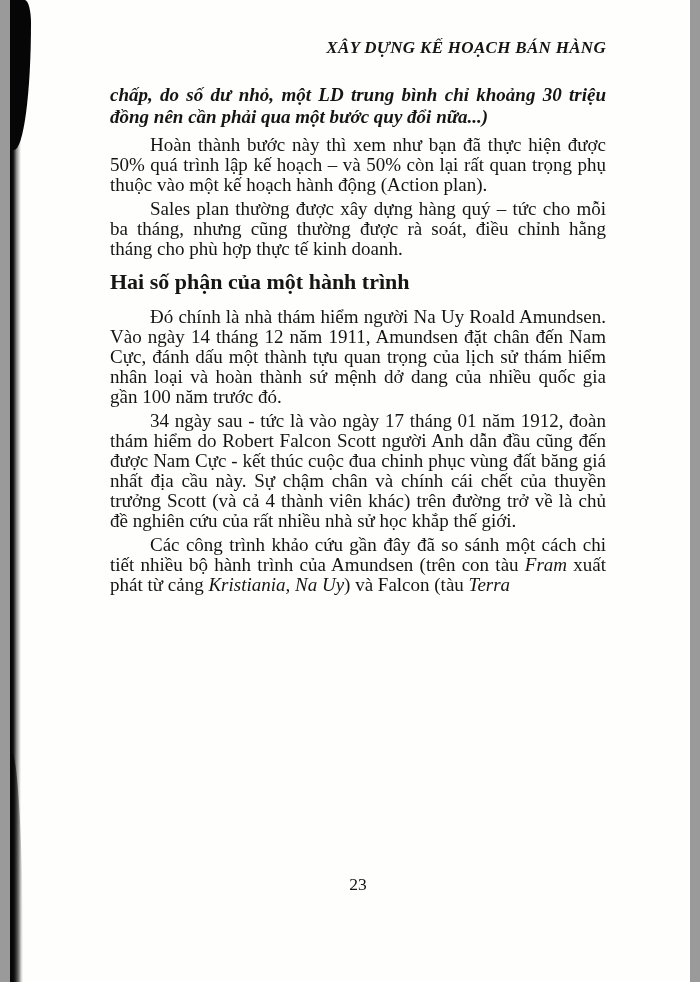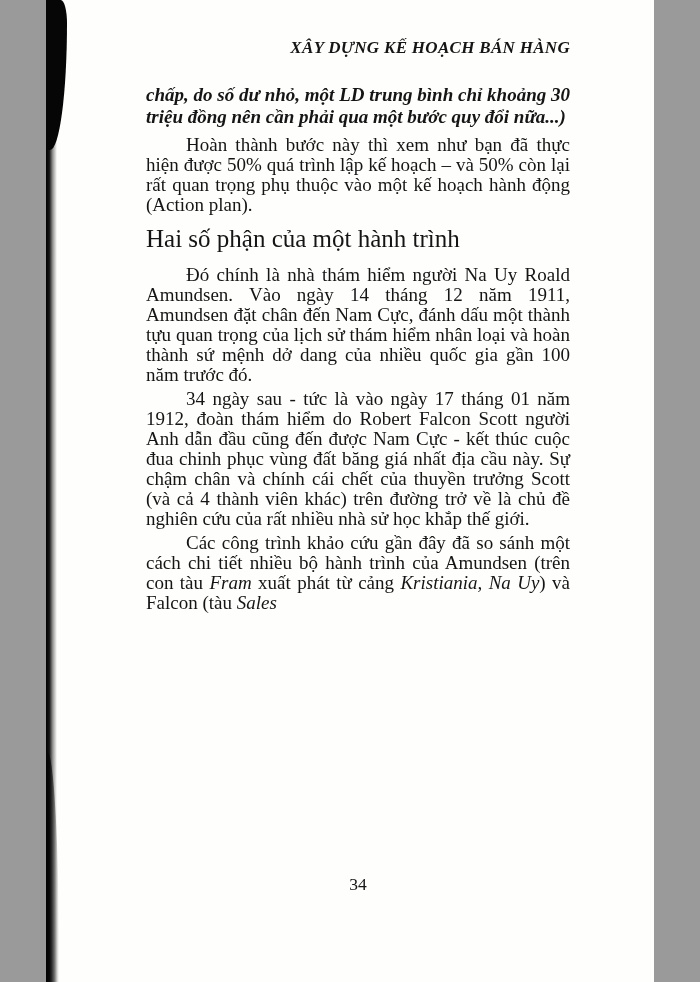--- a/index.html
+++ b/index.html
@@ -1,19 +1,19 @@
 <!DOCTYPE html>
 <html><head>
 <meta charset="utf-8">
 <style>
   * { margin:0; padding:0; box-sizing:border-box; }
   html,body { background:#9a9a9a; }
   .page {
     position:relative;
-    width:608px; height:982px;
+    width:680px; height:982px;
     margin:0 auto;
     background:#fefefc;
     overflow:hidden;
     font-family:"Liberation Serif","DejaVu Serif",serif;
     color:#151515;
   }
   
   .scan-strip {
     position:absolute; left:0; top:0; bottom:0; width:11px;
     background:linear-gradient(to right,#000 0,#131313 30%,rgba(25,25,25,.45) 62%,rgba(25,25,25,0) 100%);
@@ -43,22 +43,22 @@
   }
   p { font-size:19px; line-height:20px; margin-bottom:4px; }
   p.indent { text-indent:40px; }
   p.lead-italic {
     font-style:italic;
     font-weight:bold;
     line-height:22px;
     margin-bottom:7px;
   }
   h2.section-heading {
-    font-size:25px;
-    font-weight:normal;
+    font-size:22px;
+    font-weight:bold;
     text-align:left;
     margin:10px 0 12px 0;
   }
   .page-number {
     position:absolute; left:100px; right:84px; top:874px;
     text-align:center;
     font-size:17.5px;
   }
   em { font-style:italic; }
 </style>
@@ -72,27 +72,28 @@
   <div class="scan-blob-bottom"></div>
 
   <div class="content">
 
     <div class="running-head">XÂY DỰNG KẾ HOẠCH BÁN HÀNG</div>
 
     <p class="lead-italic">chấp, do số dư nhỏ, một LD trung bình chỉ khoảng 30 triệu đồng nên cần phải qua một bước quy đổi nữa...)</p>
 
     <p class="indent">Hoàn thành bước này thì xem như bạn đã thực hiện được 50% quá trình lập kế hoạch – và 50% còn lại rất quan trọng phụ thuộc vào một kế hoạch hành động (Action plan).</p>
 
+    <p class="indent">Sales plan thường được xây dựng hàng quý – tức cho mỗi ba tháng, nhưng cũng thường được rà soát, điều chỉnh hằng tháng cho phù hợp thực tế kinh doanh.</p>
 
     <h2 class="section-heading">Hai số phận của một hành trình</h2>
 
 
     <p class="indent">Đó chính là nhà thám hiểm người Na Uy Roald Amundsen. Vào ngày 14 tháng 12 năm 1911, Amundsen đặt chân đến Nam Cực, đánh dấu một thành tựu quan trọng của lịch sử thám hiểm nhân loại và hoàn thành sứ mệnh dở dang của nhiều quốc gia gần 100 năm trước đó.</p>
 
     <p class="indent">34 ngày sau - tức là vào ngày 17 tháng 01 năm 1912, đoàn thám hiểm do Robert Falcon Scott người Anh dẫn đầu cũng đến được Nam Cực - kết thúc cuộc đua chinh phục vùng đất băng giá nhất địa cầu này. Sự chậm chân và chính cái chết của thuyền trưởng Scott (và cả 4 thành viên khác) trên đường trở về là chủ đề nghiên cứu của rất nhiều nhà sử học khắp thế giới.</p>
 
-    <p class="indent"><span>Các công trình khảo cứu gần đây đã so sánh một cách chi tiết nhiều bộ hành trình của Amundsen (trên con tàu </span><em>Fram</em><span> xuất phát từ cảng </span><em>Kristiania, Na Uy</em><span>) và Falcon (tàu </span><em>Sales</em></p>
+    <p class="indent"><span>Các công trình khảo cứu gần đây đã so sánh một cách chi tiết nhiều bộ hành trình của Amundsen (trên con tàu </span><em>Fram</em><span> xuất phát từ cảng </span><em>Kristiania, Na Uy</em><span>) và Falcon (tàu </span><em>Terra</em></p>
 
   </div>
 
-  <div class="page-number">34</div>
+  <div class="page-number">23</div>
 
 </div>
 
 </body></html>

